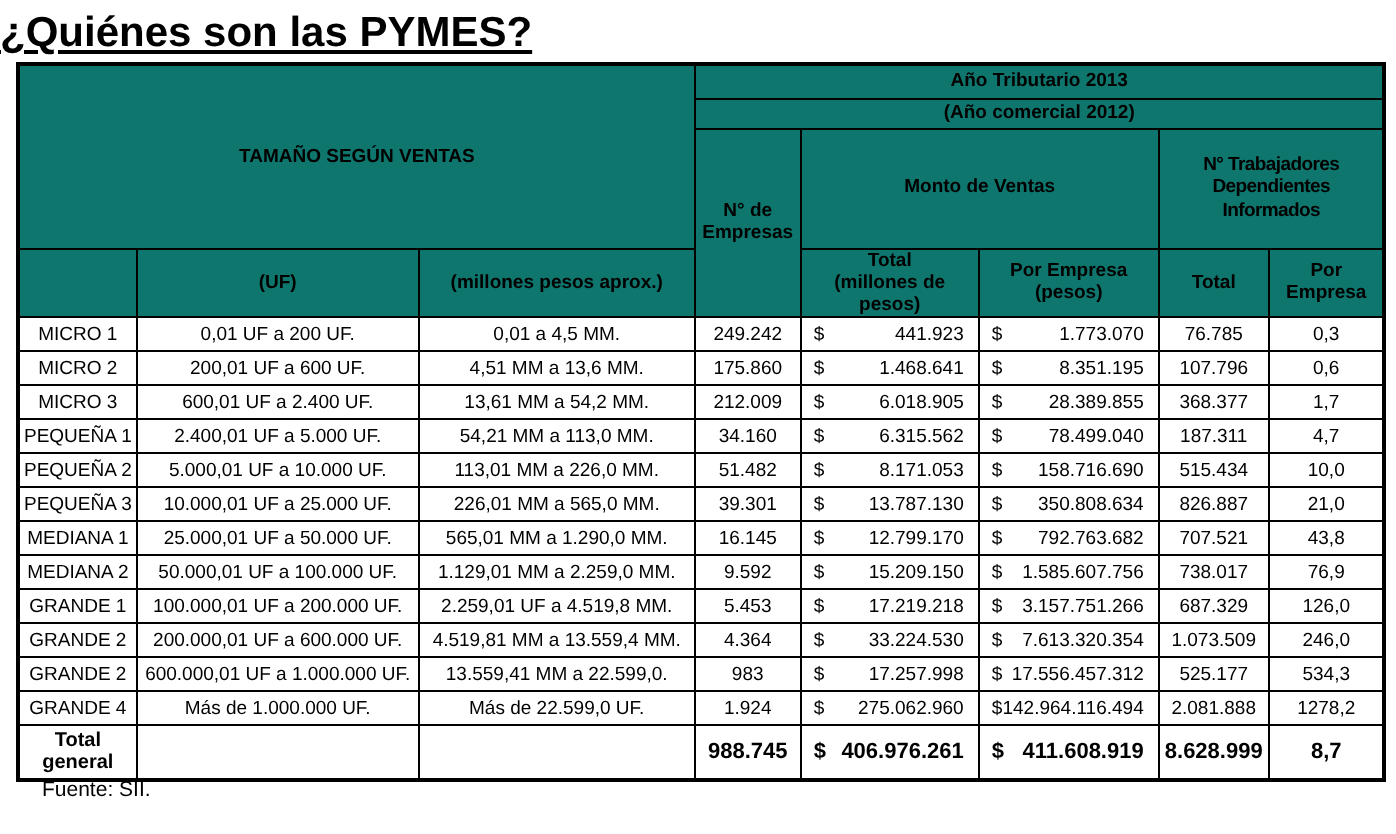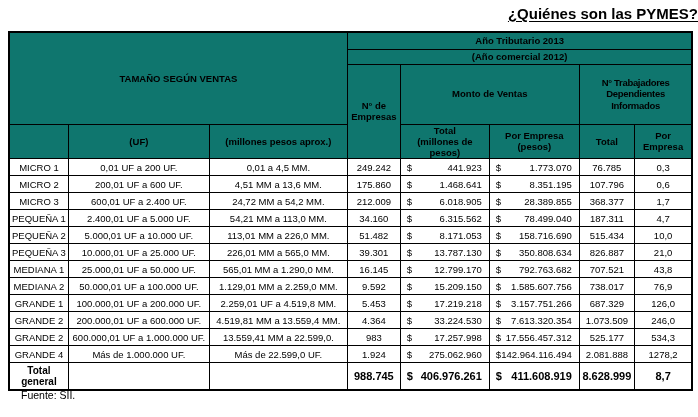--- a/index.html
+++ b/index.html
@@ -7,22 +7,22 @@
     width: 698px; height: 417px;
     background: #ffffff;
     font-family: "Liberation Sans", sans-serif;
     color: #000;
     position: relative;
     overflow: hidden;
   }
   .page-title {
     position: absolute;
     top: 5px; left: 0; right: 0;
-    text-align: right;
-    font-size: 15px;
+    text-align: left;
+    font-size: 21px;
     font-weight: bold;
     text-decoration: underline;
     text-underline-offset: 2px;
   }
   table.pymes {
     position: absolute;
     left: 8px; top: 31px;
     border-collapse: collapse;
     table-layout: fixed;
     border: 2px solid #000;
@@ -140,21 +140,21 @@
             <span class="cur">$</span>
             <span class="mval">8.351.195</span>
           </div>
         </td>
         <td>107.796</td>
         <td>0,6</td>
       </tr>
       <tr>
         <td>MICRO 3</td>
         <td>600,01 UF a 2.400 UF.</td>
-        <td>24,72 MM a 54,2 MM.</td>
+        <td>13,61 MM a 54,2 MM.</td>
         <td>212.009</td>
         <td class="money-cell">
           <div class="money">
             <span class="cur">$</span>
             <span class="mval">6.018.905</span>
           </div>
         </td>
         <td class="money-cell">
           <div class="money">
             <span class="cur">$</span>

